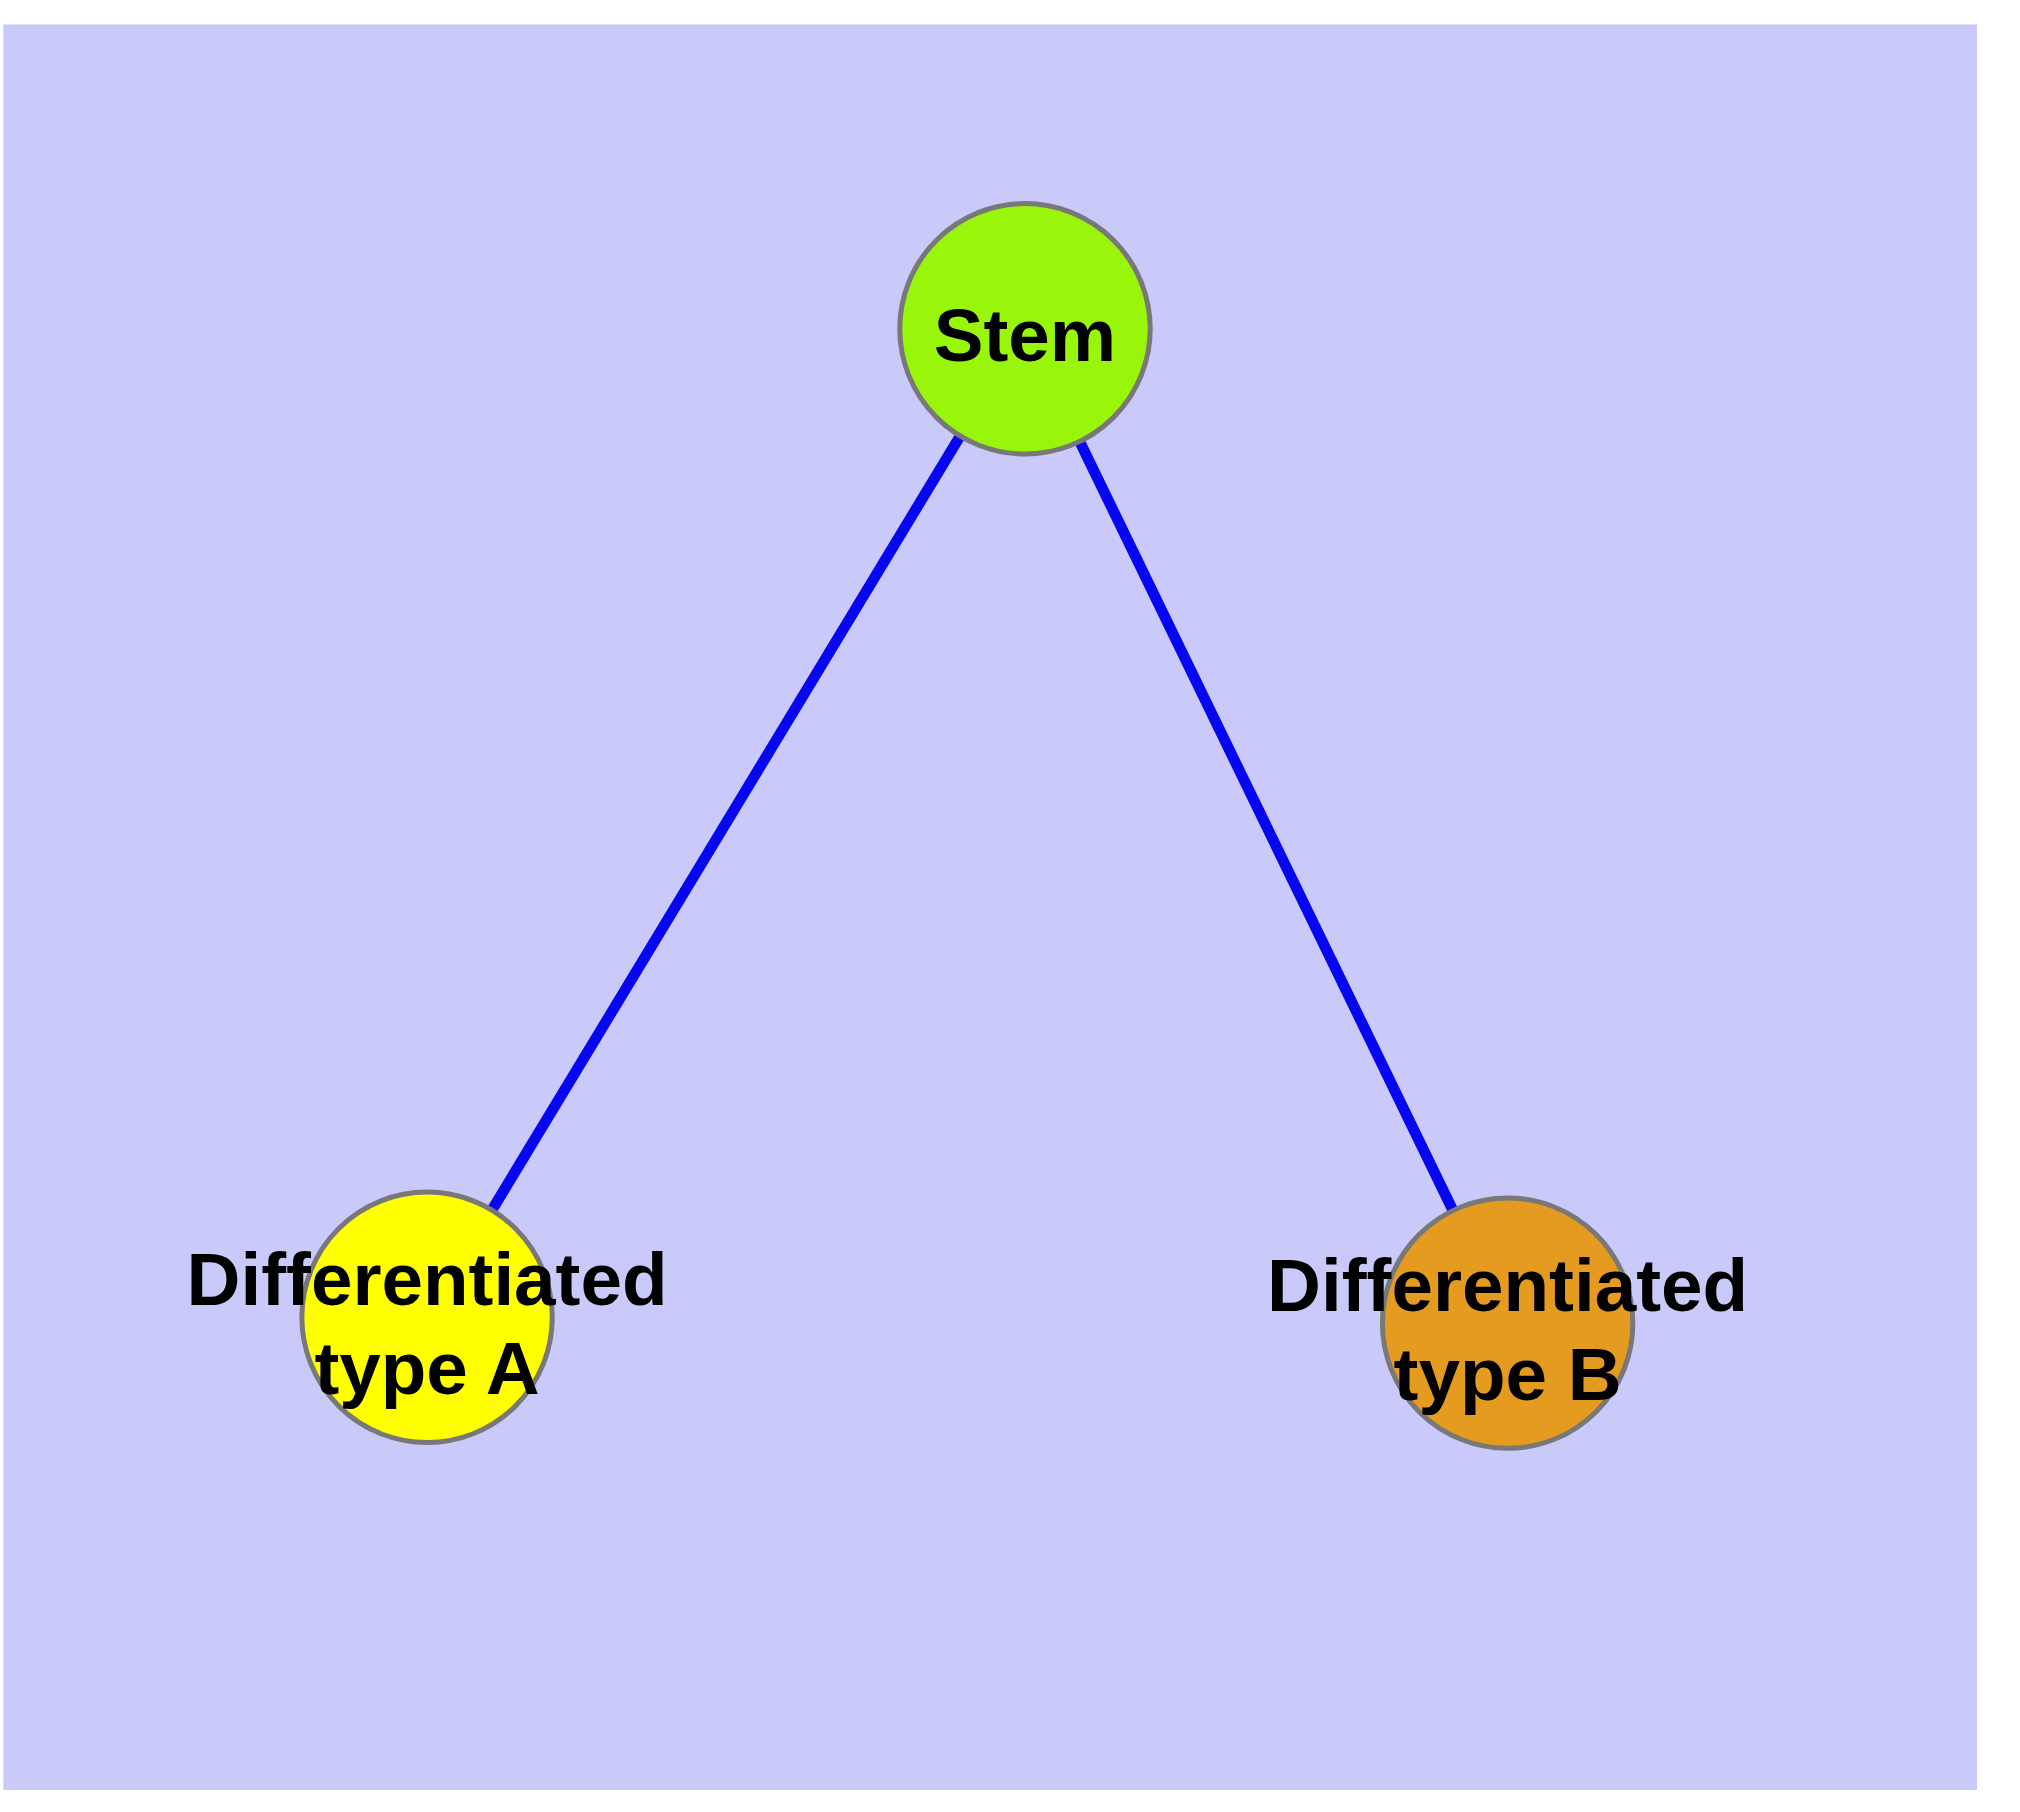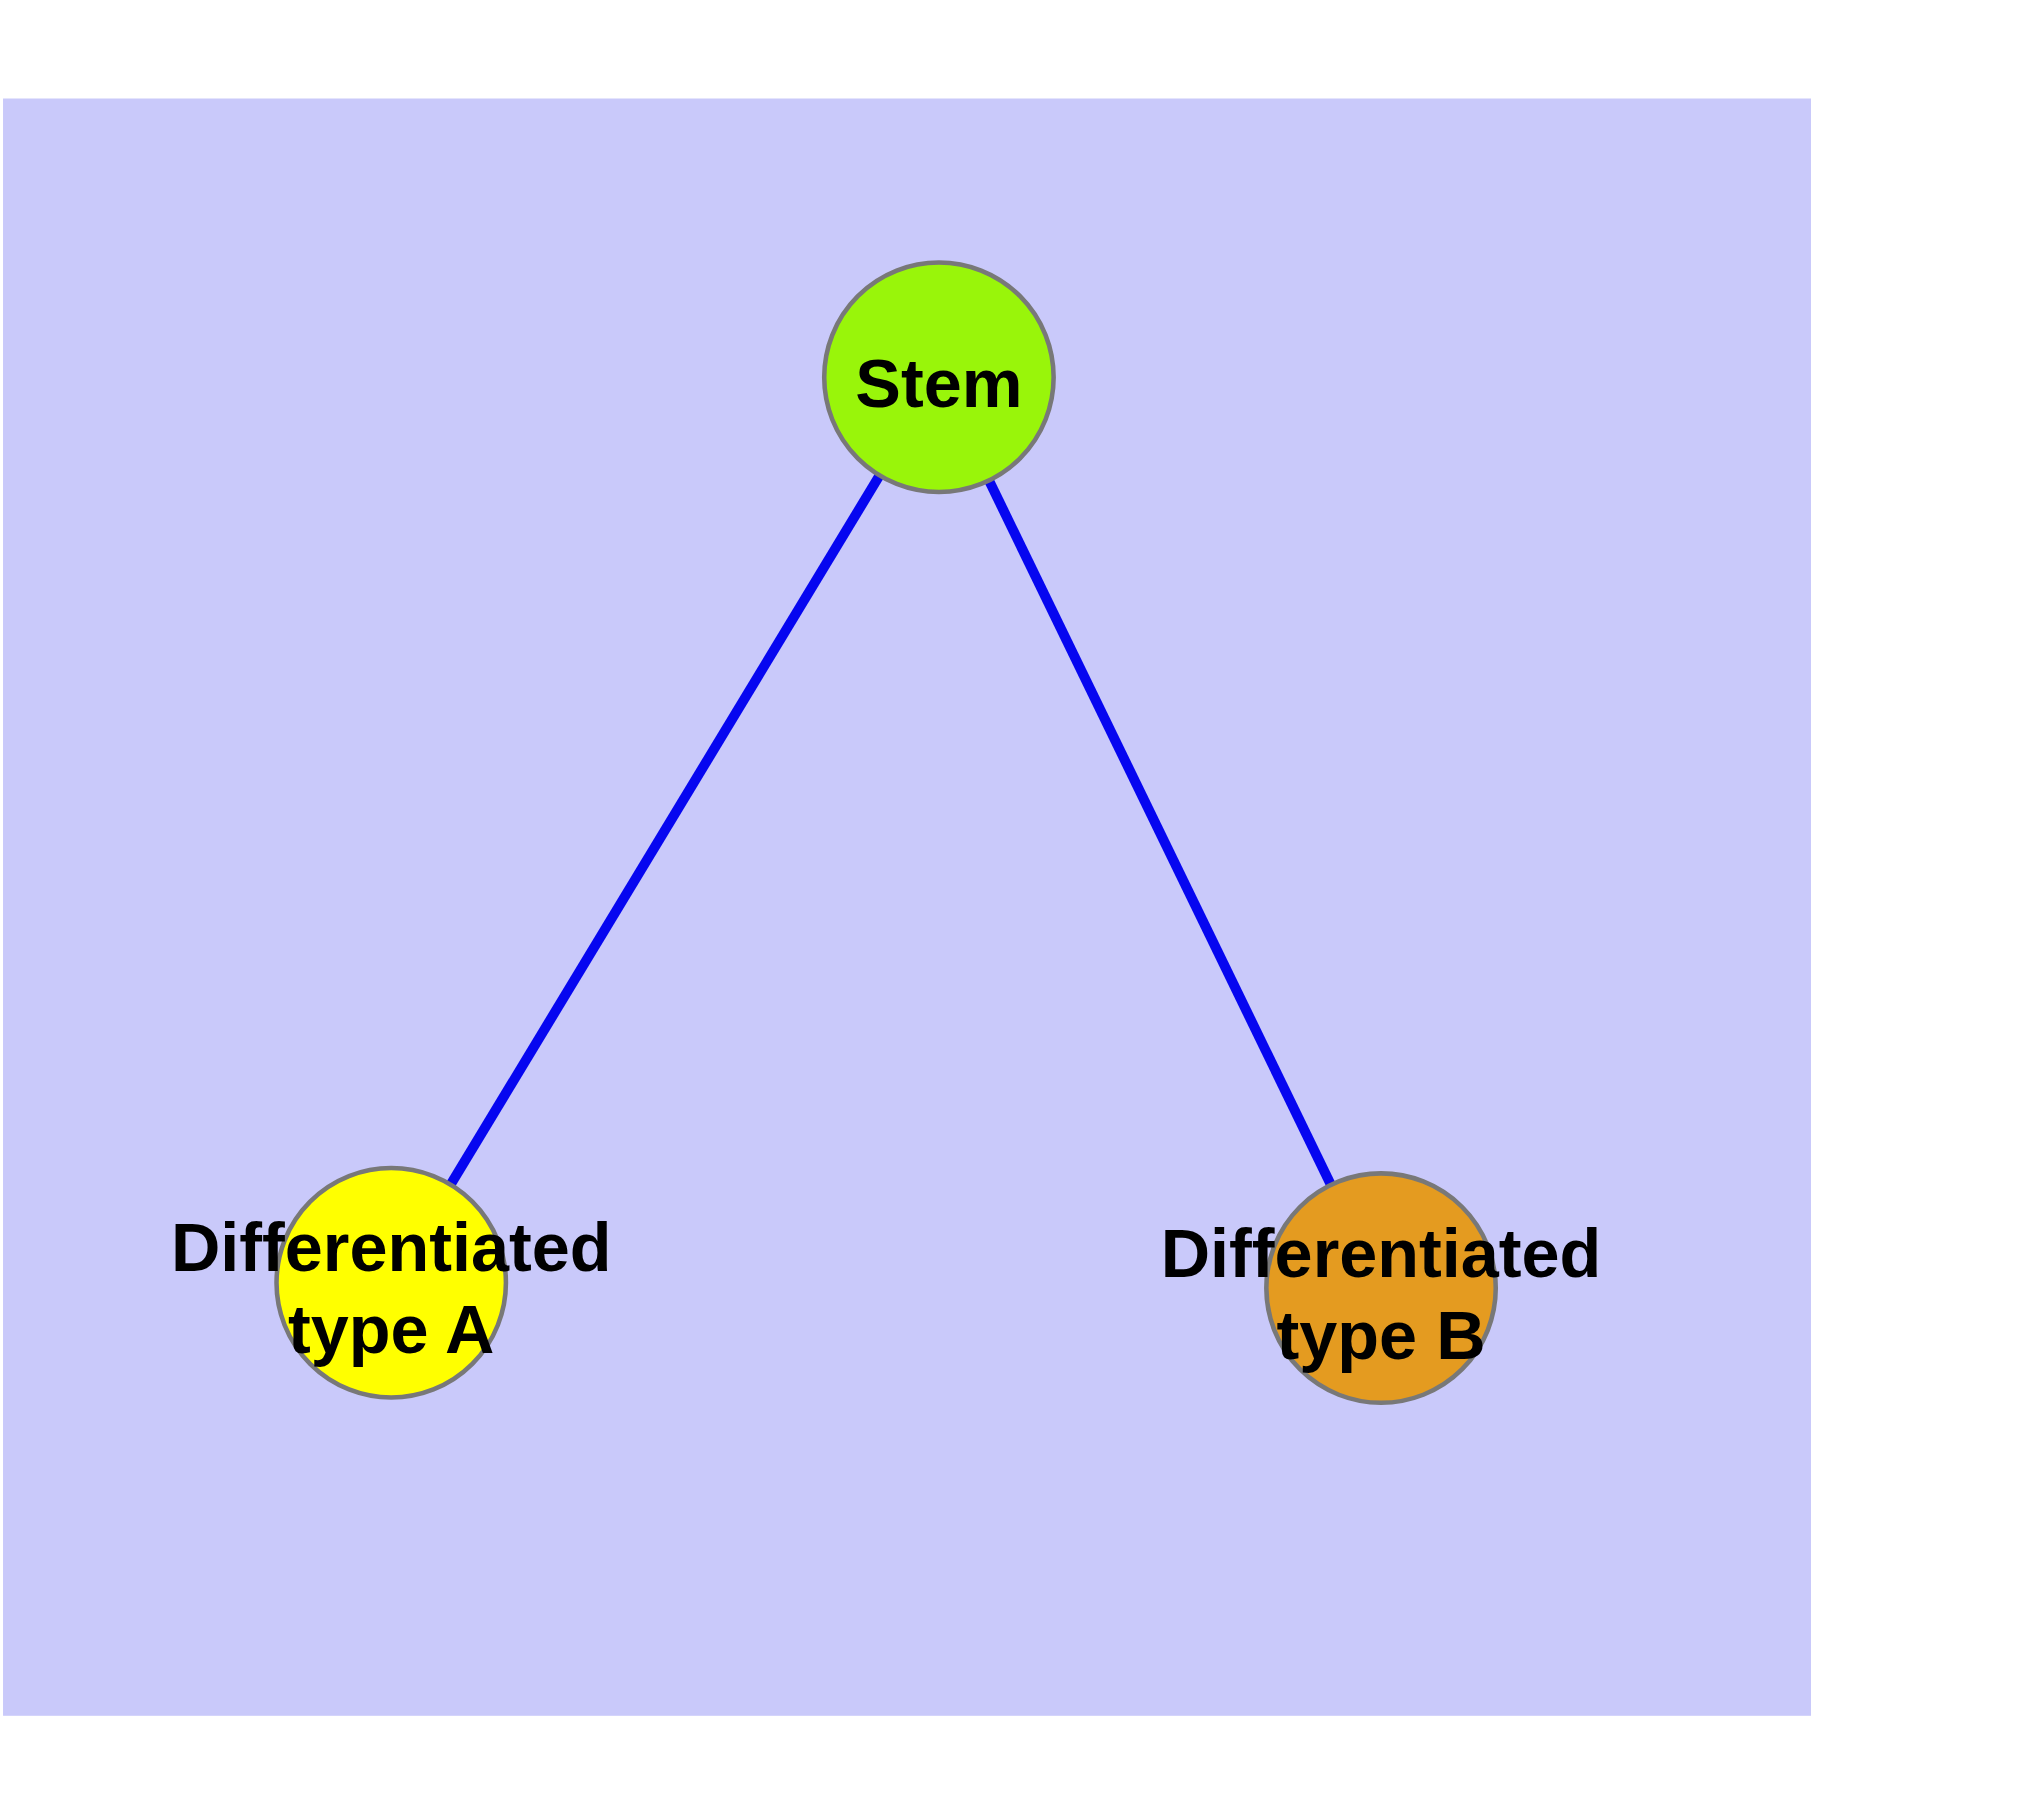--- a/index.html
+++ b/index.html
@@ -2,21 +2,21 @@
 <html style="font-size:13.6px"><head>
 <meta charset="utf-8">
 <style>
   html, body {
     margin: 0;
     padding: 0;
     background: #ffffff;
   }
   .page {
     position: relative;
-    width: 1811px;
+    width: 1977px;
     height: 1812px;
     background: #ffffff;
     overflow: hidden;
     font-family: "Liberation Sans", sans-serif;
   }
   svg.graph {
     display: block;
     width: 100%;
     height: 100%;
   }

